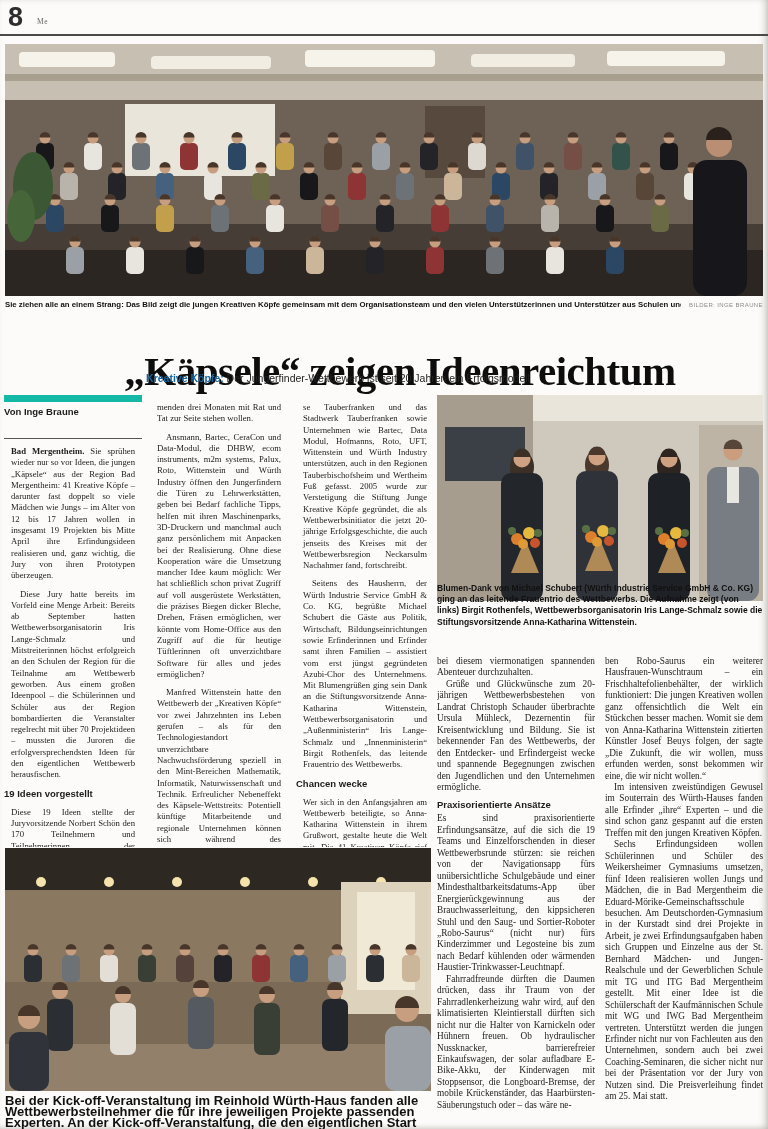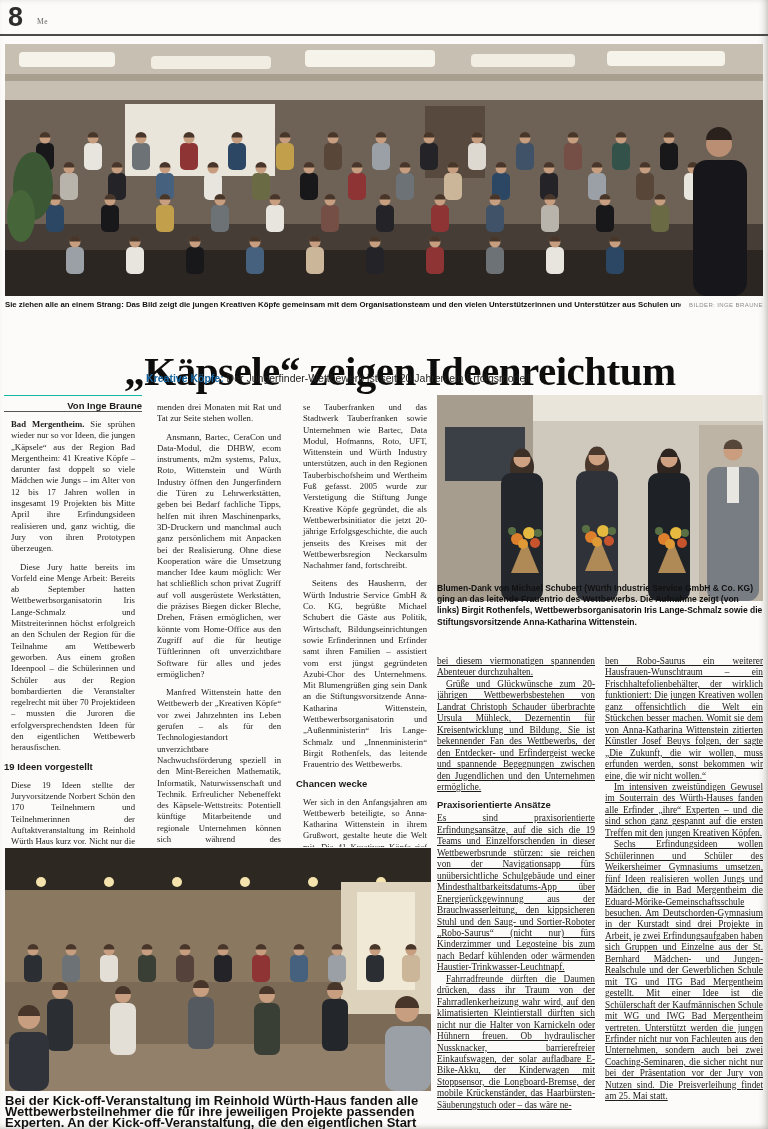--- a/index.html
+++ b/index.html
@@ -27,24 +27,24 @@
   .subheadline{position:absolute;left:0;top:372px;width:676px;text-align:center;
                font:10.5px/13px "Liberation Sans",sans-serif;color:#222;}
   .kicker{font-weight:bold;color:#1464a0;}
   
   .col{position:absolute;top:395px;height:452px;overflow:hidden;
        font-size:8.7px;line-height:11.3px;text-align:justify;hyphens:auto;-webkit-hyphens:auto;}
   .col p{margin:7px;}
   .col p.ind{text-indent:9px;}
   .rcol{position:absolute;top:656px;height:472px;overflow:hidden;
         font-size:9.3px;line-height:11.45px;text-align:justify;hyphens:auto;-webkit-hyphens:auto;}
-  .rcol p{margin:0;text-decoration:underline;}
+  .rcol p{margin:0;}
   .rcol p.ind{text-indent:9px;}
-  .byline{border-top:1px solid #14b8a6;border-bottom:1px solid #555;text-align:right;
-          font:bold 9.5px/10px "Liberation Sans",sans-serif;padding:5px 0 0;margin-bottom:6px;}
+  .byline{border-top:7px solid #14b8a6;border-bottom:1px solid #555;text-align:left;
+          font:bold 9.5px/10px "Liberation Sans",sans-serif;padding:5px 0 21px;margin-bottom:6px;}
   .bsub{font:bold 9.5px/12px "Liberation Sans",sans-serif;text-align:left;margin:6px 0 2px;}
   .leadloc{font-weight:bold;}
 </style>
 </head>
 <body>
 
 <svg width="0" height="0" style="position:absolute" aria-hidden="true">
   <defs>
     <g id="fig">
       <rect x="-9" y="3" width="18" height="27" rx="5" fill="currentColor"></rect>

